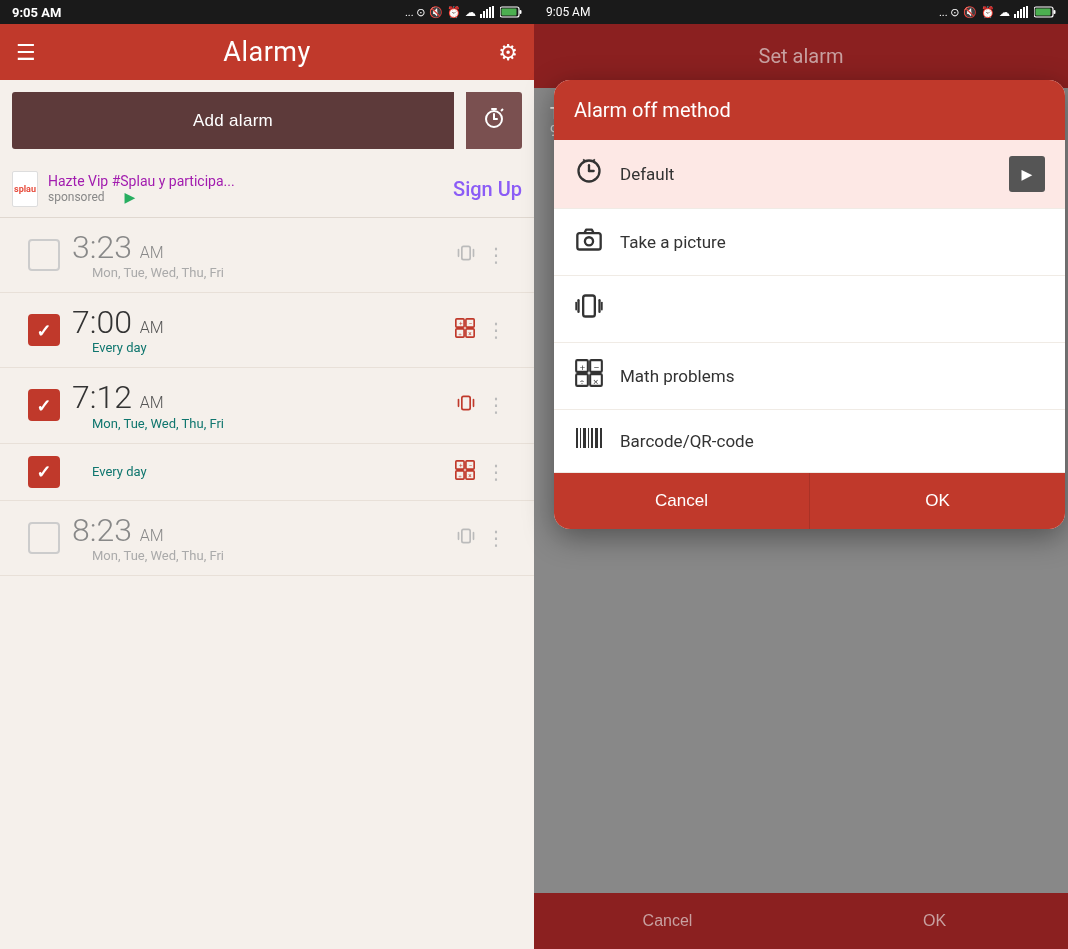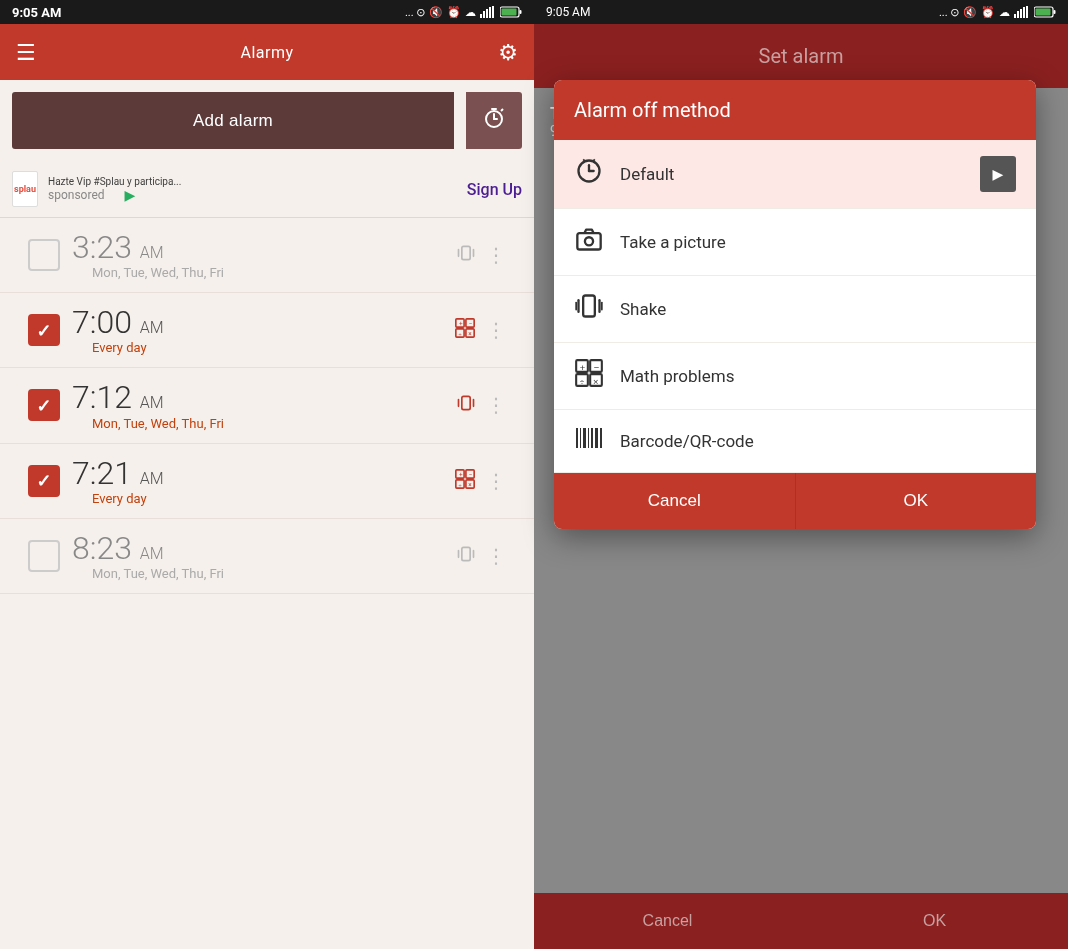--- a/index.html
+++ b/index.html
@@ -39,21 +39,21 @@
       background: #c0392b;
       display: flex;
       align-items: center;
       justify-content: space-between;
       padding: 0 16px;
       height: 56px;
     }
 
     .app-header .title {
       color: white;
-      font-size: 16px;
+      font-size: 27px;
       font-weight: 400;
       letter-spacing: 0.5px;
     }
 
     .hamburger-icon, .gear-icon {
       color: white;
       font-size: 22px;
       cursor: pointer;
     }
 
@@ -103,24 +103,24 @@
       display: flex;
       align-items: center;
       justify-content: center;
       font-size: 10px;
       color: #e74c3c;
       font-weight: bold;
       border-radius: 2px;
     }
 
     .ad-text { flex: 1; }
-    .ad-title { font-size: 10px; color: #404040; }
+    .ad-title { font-size: 14px; color: #a21caf; }
     .ad-sponsored { font-size: 12px; color: #888; display: flex; align-items: center; gap: 20px; }
     .ad-sponsored .play-icon { color: #27ae60; font-size: 14px; }
-    .ad-signup { color: #4c1d95; font-size: 16px; font-weight: 500; }
+    .ad-signup { color: #8b5cf6; font-size: 20px; font-weight: 500; }
 
     .alarm-list { flex: 1; overflow-y: auto; }
 
     .alarm-item {
       display: flex;
       align-items: center;
       padding: 12px 28px;
       border-bottom: 1px solid #e8e0d8;
       gap: 12px;
       background: #f5f0eb;
@@ -167,21 +167,21 @@
     }
 
     .alarm-time.active .period { color: #555; }
 
     .alarm-days {
       font-size: 13px;
       color: #aaa;
       margin-left: 20px;
     }
 
-    .alarm-days.active { color: #c2410c; }
+    .alarm-days.active { color: #0f766e; }
 
     .alarm-actions {
       display: flex;
       align-items: center;
       gap: 10px;
       color: #bbb;
     }
 
     .vibrate-icon, .math-icon { font-size: 18px; }
     .math-icon-red { color: #c0392b; font-size: 18px; }
@@ -241,23 +241,23 @@
     .time-section .value {
       color: #ddd;
       font-size: 14px;
     }
 
     
     .modal-overlay {
       position: absolute;
       top: 80px;
       left: 20px;
-      right: 32px;
+      right: 3px;
       background: white;
-      border-radius: 8px;
+      border-radius: 16px;
       overflow: hidden;
       box-shadow: 0 8px 30px rgba(0,0,0,0.4);
       z-index: 10;
     }
 
     .modal-header {
       background: #c0392b;
       padding: 18px 20px;
     }
 
@@ -464,21 +464,20 @@
             <line x1="21" y1="8" x2="21" y2="16" stroke="#c0392b" stroke-width="2" stroke-linecap="round"></line>
           </svg>
         </span>
         <span class="more-icon">⋮</span>
       </div>
     </div>
 
     <div class="alarm-item">
       <div class="alarm-checkbox checked"></div>
       <div class="alarm-time-block">
-        <div class="alarm-time active">7:21 <span class="period">AM</span></div>
         <div class="alarm-days active">Every day</div>
       </div>
       <div class="alarm-actions">
         <span class="math-icon-red">
           <svg width="22" height="22" viewBox="0 0 24 24" fill="none">
             <rect x="2" y="2" width="9" height="9" rx="1" stroke="#c0392b" stroke-width="1.8"></rect>
             <rect x="13" y="2" width="9" height="9" rx="1" stroke="#c0392b" stroke-width="1.8"></rect>
             <rect x="2" y="13" width="9" height="9" rx="1" stroke="#c0392b" stroke-width="1.8"></rect>
             <rect x="13" y="13" width="9" height="9" rx="1" stroke="#c0392b" stroke-width="1.8"></rect>
             <text x="5.5" y="10" font-size="7" fill="#c0392b">+</text>
@@ -581,21 +580,20 @@
     <div class="modal-option">
       <span class="opt-icon">
         <svg width="28" height="28" viewBox="0 0 24 24" fill="none">
           <rect x="7" y="3" width="10" height="18" rx="2" stroke="#333" stroke-width="2"></rect>
           <line x1="3" y1="7" x2="3" y2="17" stroke="#333" stroke-width="2" stroke-linecap="round"></line>
           <line x1="21" y1="7" x2="21" y2="17" stroke="#333" stroke-width="2" stroke-linecap="round"></line>
           <line x1="1" y1="9" x2="1" y2="15" stroke="#333" stroke-width="1.5" stroke-linecap="round"></line>
           <line x1="23" y1="9" x2="23" y2="15" stroke="#333" stroke-width="1.5" stroke-linecap="round"></line>
         </svg>
       </span>
-      <span class="opt-label">Shake</span>
     </div>
 
     <div class="modal-option">
       <span class="opt-icon">
         <svg width="28" height="28" viewBox="0 0 24 24" fill="none">
           <rect x="1" y="1" width="10" height="10" rx="1" stroke="#333" stroke-width="1.8"></rect>
           <rect x="13" y="1" width="10" height="10" rx="1" stroke="#333" stroke-width="1.8"></rect>
           <rect x="1" y="13" width="10" height="10" rx="1" stroke="#333" stroke-width="1.8"></rect>
           <rect x="13" y="13" width="10" height="10" rx="1" stroke="#333" stroke-width="1.8"></rect>
           <text x="4" y="10" font-size="8" fill="#333" font-family="Arial">+</text>

